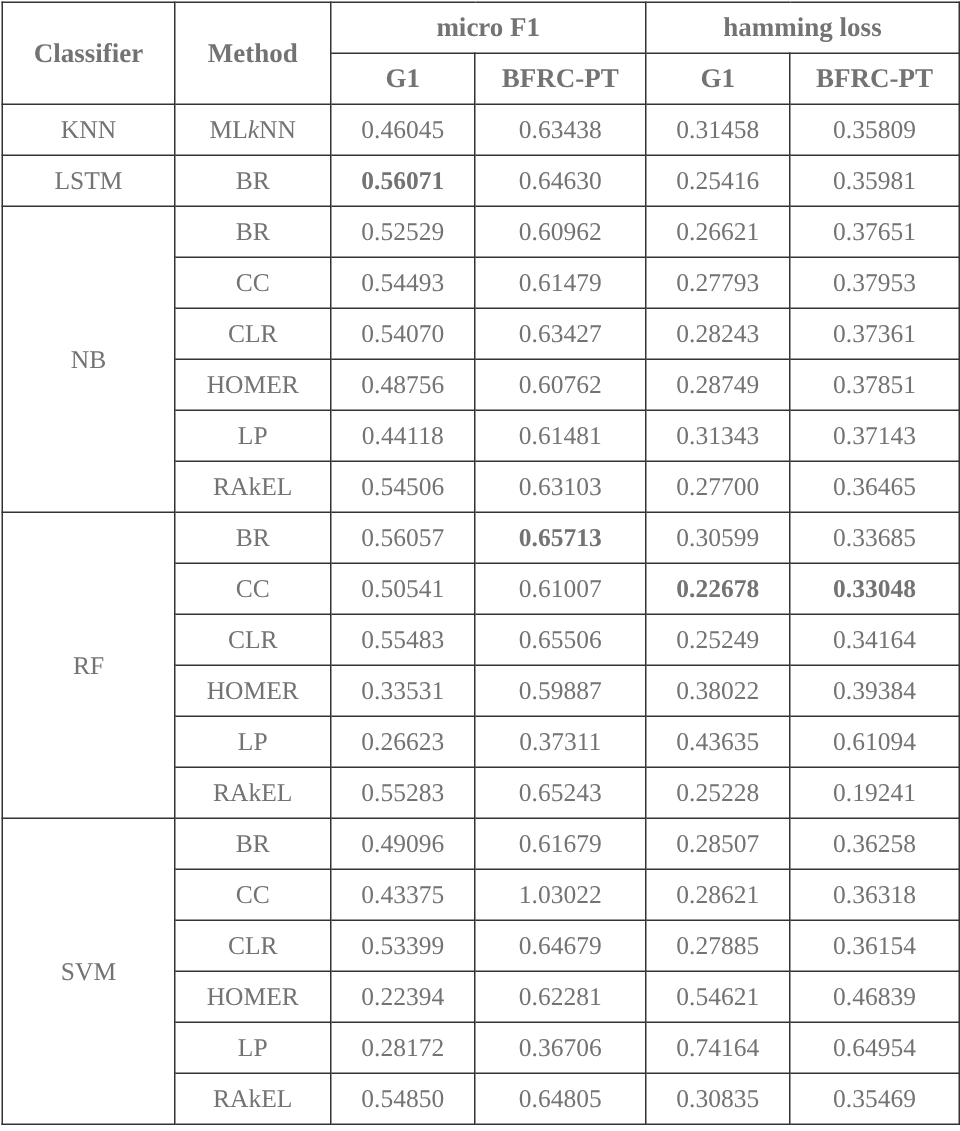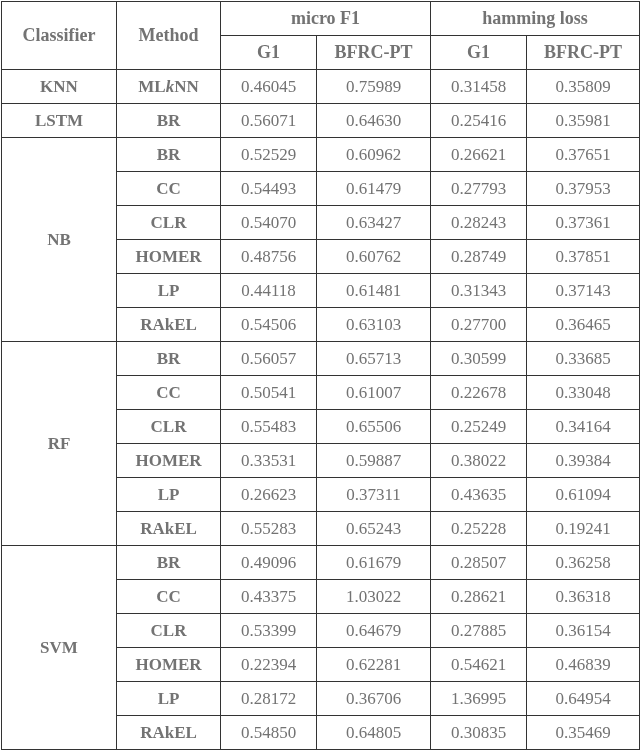--- a/index.html
+++ b/index.html
@@ -16,23 +16,23 @@
       border: 1px solid #333333;
       text-align: center;
       vertical-align: middle;
       padding: 0;
       height: 33px;
       font-size: 17px;
     }
     table.results th { font-weight: bold; font-size: 18px; }
     .hdr-top th { height: 33px; }
     .hdr-sub th { height: 34px; }
-    td.clf, td.method { font-weight: bold; font-size: 18px; }
+    td.clf, td.method { font-weight: normal; font-size: 18px; }
     td.val { font-weight: normal; }
-    td.val.best { font-weight: normal; }
+    td.val.best { font-weight: bold; }
     tr.group-start td { border-top: 1.6px solid #222222; }
     .italic-k { font-style: italic; }
   </style>
 </head>
 <body>
 
 <table class="results">
   <colgroup>
     <col style="width:115px">
     <col style="width:104px">
@@ -53,21 +53,21 @@
       <th>BFRC-PT</th>
       <th>G1</th>
       <th>BFRC-PT</th>
     </tr>
   </thead>
   <tbody id="tbody">
       <tr class="group-start">
         <td class="clf" rowspan="1">KNN</td>
         <td class="method"><span>ML</span><span class="italic-k">k</span><span>NN</span></td>
         <td class="val">0.46045</td>
-        <td class="val">0.75989</td>
+        <td class="val">0.63438</td>
         <td class="val">0.31458</td>
         <td class="val">0.35809</td>
       </tr>
       <tr class="group-start">
         <td class="clf" rowspan="1">LSTM</td>
         <td class="method">BR</td>
         <td class="val best">0.56071</td>
         <td class="val">0.64630</td>
         <td class="val">0.25416</td>
         <td class="val">0.35981</td>
@@ -184,21 +184,21 @@
         <td class="method">HOMER</td>
         <td class="val">0.22394</td>
         <td class="val">0.62281</td>
         <td class="val">0.54621</td>
         <td class="val">0.46839</td>
       </tr>
       <tr>
         <td class="method">LP</td>
         <td class="val">0.28172</td>
         <td class="val">0.36706</td>
-        <td class="val">1.36995</td>
+        <td class="val">0.74164</td>
         <td class="val">0.64954</td>
       </tr>
       <tr>
         <td class="method">RAkEL</td>
         <td class="val">0.54850</td>
         <td class="val">0.64805</td>
         <td class="val">0.30835</td>
         <td class="val">0.35469</td>
       </tr>
     </tbody>

